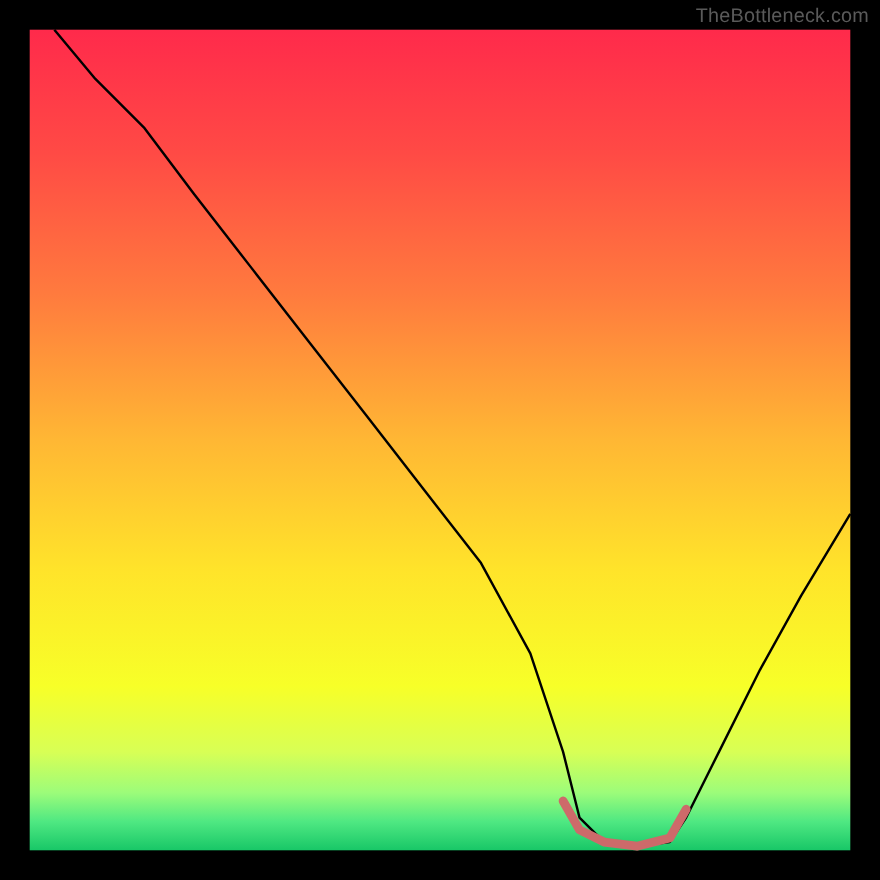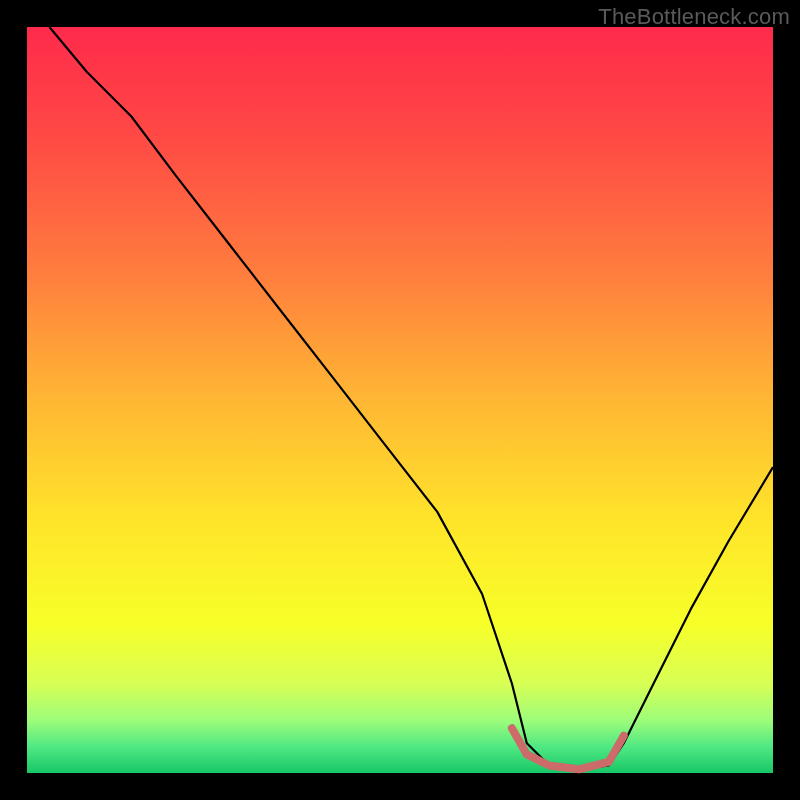--- a/index.html
+++ b/index.html
@@ -17,21 +17,21 @@
     height: 800px;
   }
   svg {
     display: block;
   }
   .watermark {
     position: absolute;
     top: 4px;
     right: 10px;
     color: #5a5a5a;
-    font-size: 22px;
+    font-size: 18px;
     font-weight: 500;
     letter-spacing: 0.2px;
     user-select: none;
   }
 </style>
 </head>
 <body>
 
 <div class="container">
   <div class="watermark">TheBottleneck.com</div>

